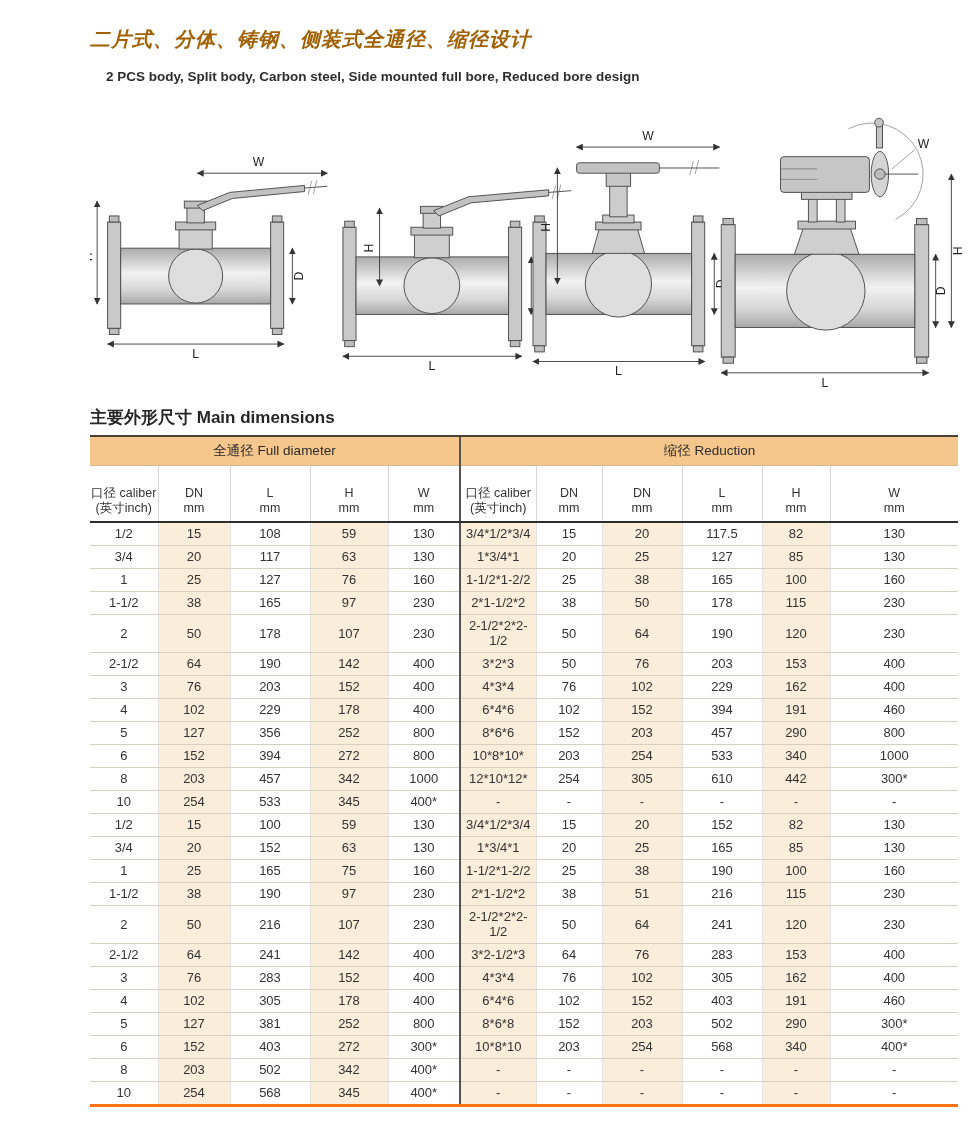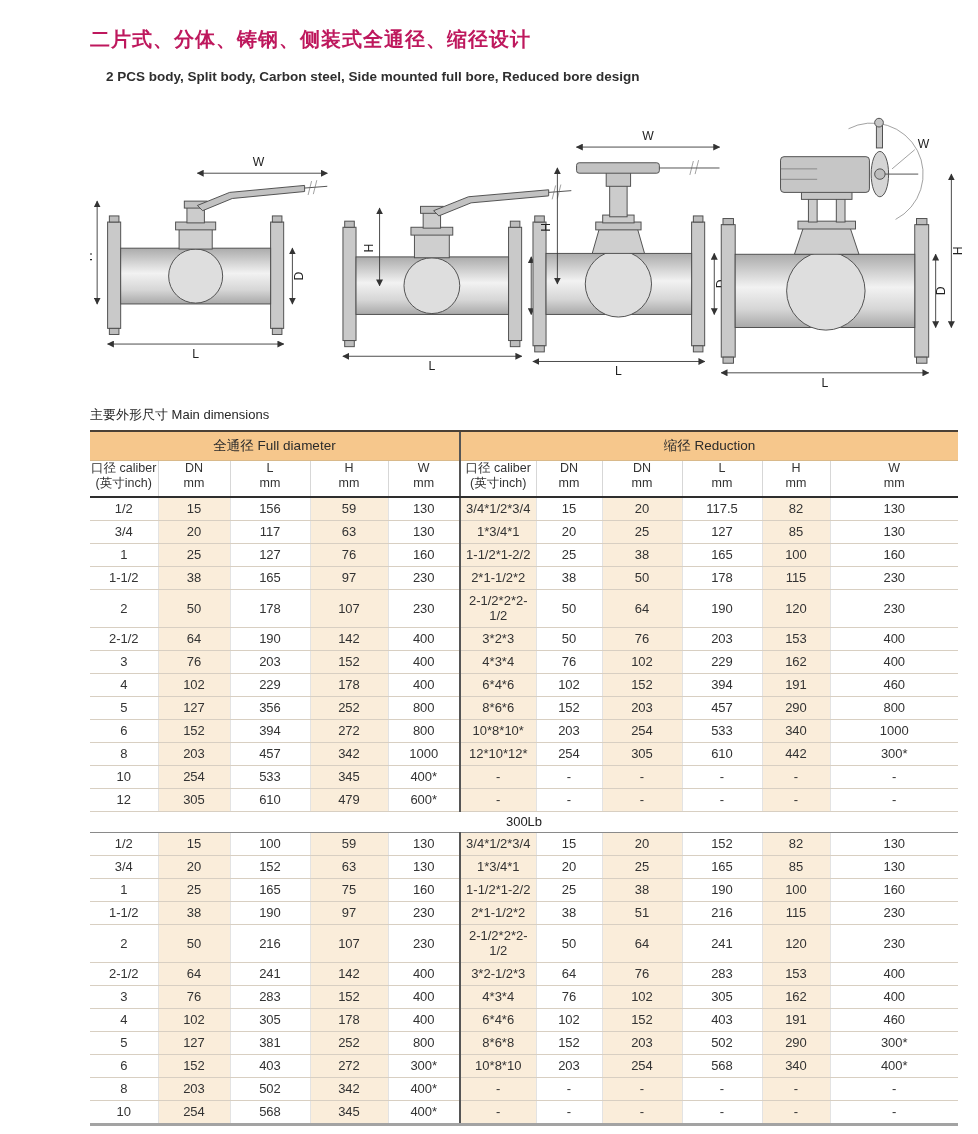--- a/index.html
+++ b/index.html
@@ -1,37 +1,37 @@
 <!DOCTYPE html>
 <html><head>
 <meta charset="utf-8">
 <style>
   html,body{margin:0;padding:0;background:#ffffff;}
   body{width:978px;height:1134px;position:relative;font-family:"Liberation Sans",sans-serif;color:#333;overflow:hidden;}
   .content{position:absolute;left:90px;top:0;width:872px;}
 
   
-  .title-zh{margin:26px 0 2px 0;font-size:20px;font-weight:bold;color:#be185d;letter-spacing:1px;}
+  .title-zh{margin:26px 0 2px 0;font-size:20px;font-weight:bold;color:#a16207;letter-spacing:1px;font-style:italic;}
   .title-en{margin:16px;font-size:13.5px;font-weight:bold;color:#2e2e2e;}
-  .section-title{margin:14px 0 6px 0;font-size:13px;font-weight:normal;color:#262626;}
+  .section-title{margin:14px 0 6px 0;font-size:17px;font-weight:bold;color:#262626;}
 
   
   .drawings{margin-top:8px;height:292px;}
   svg text.dimlbl{font-family:"Liberation Sans",sans-serif;font-size:14px;fill:#222;}
   .dim{stroke:#333;stroke-width:1;fill:none;}
   .ext{stroke:#666;stroke-width:0.7;}
   .metal{stroke:#4d4d4d;stroke-width:1.1;}
 
   
   table.dims{border-collapse:collapse;table-layout:fixed;width:868px;font-size:13px;color:#333;
-             border-bottom:3px solid #a3a3a3;margin-top:2px;}
+             border-bottom:3px solid #f97316;margin-top:2px;}
   table.dims th,table.dims td{text-align:center;vertical-align:middle;}
   tr.group th{background:#F6C78C;font-size:13.5px;font-weight:normal;color:#2b2b2b;padding:5px 0;
               border-top:2px solid #4a4036;border-bottom:1px solid #d9b98a;}
-  tr.subhead th{background:#ffffff;font-weight:normal;font-size:12.5px;line-height:1.2;padding:0 0 5px 0;
+  tr.subhead th{background:#ffffff;font-weight:normal;font-size:12.5px;line-height:1.2;padding:20px 0 5px 0;
                 border-bottom:2px solid #2e2e2e;border-left:1px solid #d7d7d7;}
   tr.subhead th:first-child{border-left:none;}
   tr.band td{background:#ffffff;padding:2px 0 3px 0;font-size:13px;color:#222;border-bottom:1px solid #8a8a8a;}
   tbody td{padding:3px 2px 4px 2px;border-bottom:1px solid #d8cfc2;border-left:1px solid #e3e3e3;background:#fff;}
   tbody td:first-child{border-left:none;}
   td.shade{background:#FAEDDA;}
   .ldiv{border-left:2px solid #555 !important;}
 </style>
 </head>
 <body>
@@ -202,21 +202,21 @@
         <th><span>DN</span><br><span>mm</span></th>
         <th><span>L</span><br><span>mm</span></th>
         <th><span>H</span><br><span>mm</span></th>
         <th><span>W</span><br><span>mm</span></th>
       </tr>
     </thead>
     <tbody>
         <tr>
           <td>1/2</td>
           <td class="shade">15</td>
-          <td>156</td>
+          <td>108</td>
           <td class="shade">59</td>
           <td>130</td>
           <td class="shade ldiv">3/4*1/2*3/4</td>
           <td>15</td>
           <td class="shade">20</td>
           <td>117.5</td>
           <td class="shade">82</td>
           <td>130</td>
         </tr>
         <tr>
@@ -356,36 +356,20 @@
           <td class="shade">345</td>
           <td>400*</td>
           <td class="shade ldiv">-</td>
           <td>-</td>
           <td class="shade">-</td>
           <td>-</td>
           <td class="shade">-</td>
           <td>-</td>
         </tr>
         <tr>
-          <td>12</td>
-          <td class="shade">305</td>
-          <td>610</td>
-          <td class="shade">479</td>
-          <td>600*</td>
-          <td class="shade ldiv">-</td>
-          <td>-</td>
-          <td class="shade">-</td>
-          <td>-</td>
-          <td class="shade">-</td>
-          <td>-</td>
-        </tr>
-        <tr class="band">
-          <td colspan="11">300Lb</td>
-        </tr>
-        <tr>
           <td>1/2</td>
           <td class="shade">15</td>
           <td>100</td>
           <td class="shade">59</td>
           <td>130</td>
           <td class="shade ldiv">3/4*1/2*3/4</td>
           <td>15</td>
           <td class="shade">20</td>
           <td>152</td>
           <td class="shade">82</td>

